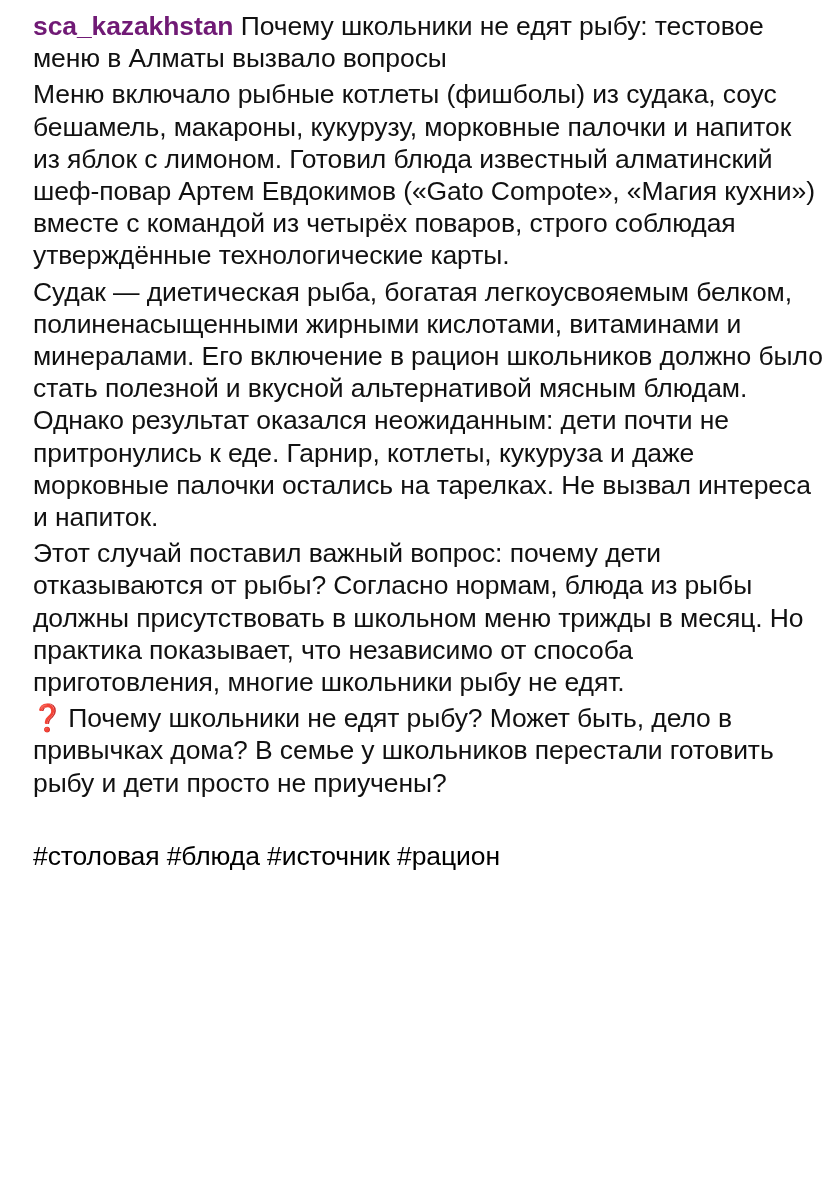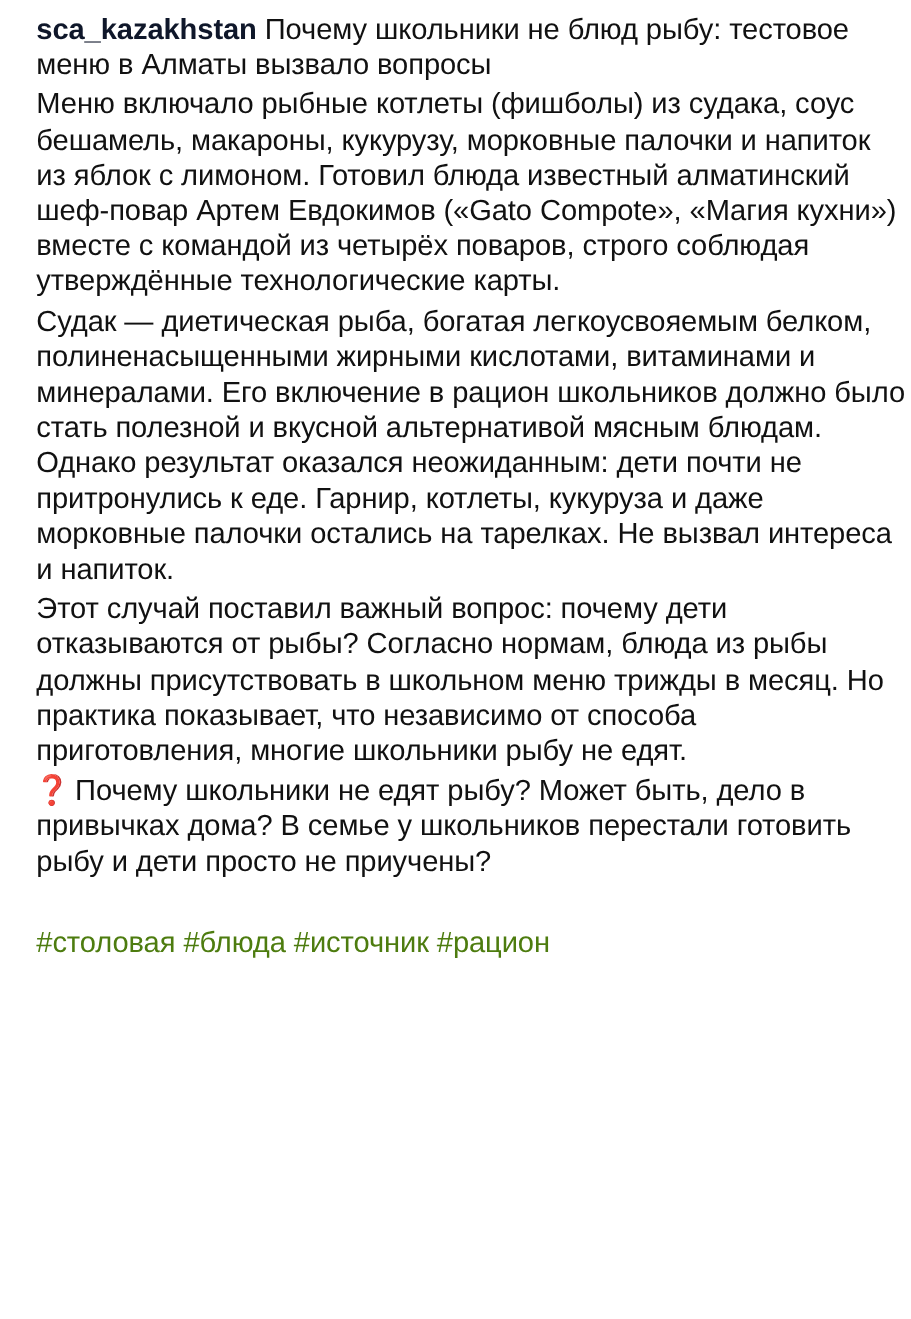--- a/index.html
+++ b/index.html
@@ -21,46 +21,46 @@
       width: 790px;
       font-size: 26.5px;
       line-height: 32.2px;
       letter-spacing: -0.1px;
     }
     .para {
       margin: 0 0 4px 0;
     }
     .username {
       font-weight: bold;
-      color: #0f172a;
+      color: #701a75;
       cursor: pointer;
     }
     .q-icon {
       color: #d42a2a;
       font-weight: bold;
       display: inline-block;
       width: 30px;
       text-align: center;
       margin-left: -2px;
     }
     .hashtags {
       margin-top: 41px;
     }
     .hashtag {
-      color: #4d7c0f;
+      color: #000000;
       cursor: pointer;
     }
   </style>
 </head>
 <body>
 
 <div class="caption">
   <p class="para">
     <span class="username">sca_kazakhstan</span>
-    <span>Почему школьники не блюд рыбу: тестовое меню в Алматы вызвало вопросы</span>
+    <span>Почему школьники не едят рыбу: тестовое меню в Алматы вызвало вопросы</span>
   </p>
   <p class="para">Меню включало рыбные котлеты (фишболы) из судака, соус бешамель, макароны, кукурузу, морковные палочки и напиток из яблок с лимоном. Готовил блюда известный алматинский шеф-повар Артем Евдокимов («Gato Compote», «Магия кухни») вместе с командой из четырёх поваров, строго соблюдая утверждённые технологические карты.</p>
   <p class="para">Судак — диетическая рыба, богатая легкоусвояемым белком, полиненасыщенными жирными кислотами, витаминами и минералами. Его включение в рацион школьников должно было стать полезной и вкусной альтернативой мясным блюдам. Однако результат оказался неожиданным: дети почти не притронулись к еде. Гарнир, котлеты, кукуруза и даже морковные палочки остались на тарелках. Не вызвал интереса и напиток.</p>
   <p class="para">Этот случай поставил важный вопрос: почему дети отказываются от рыбы? Согласно нормам, блюда из рыбы должны присутствовать в школьном меню трижды в месяц. Но практика показывает, что независимо от способа приготовления, многие школьники рыбу не едят.</p>
   <p class="para">
     <span class="q-icon">❓</span>
     <span>Почему школьники не едят рыбу? Может быть, дело в привычках дома? В семье у школьников перестали готовить рыбу и дети просто не приучены?</span>
   </p>
   <p class="para hashtags">
     <span class="hashtag">#столовая</span>

